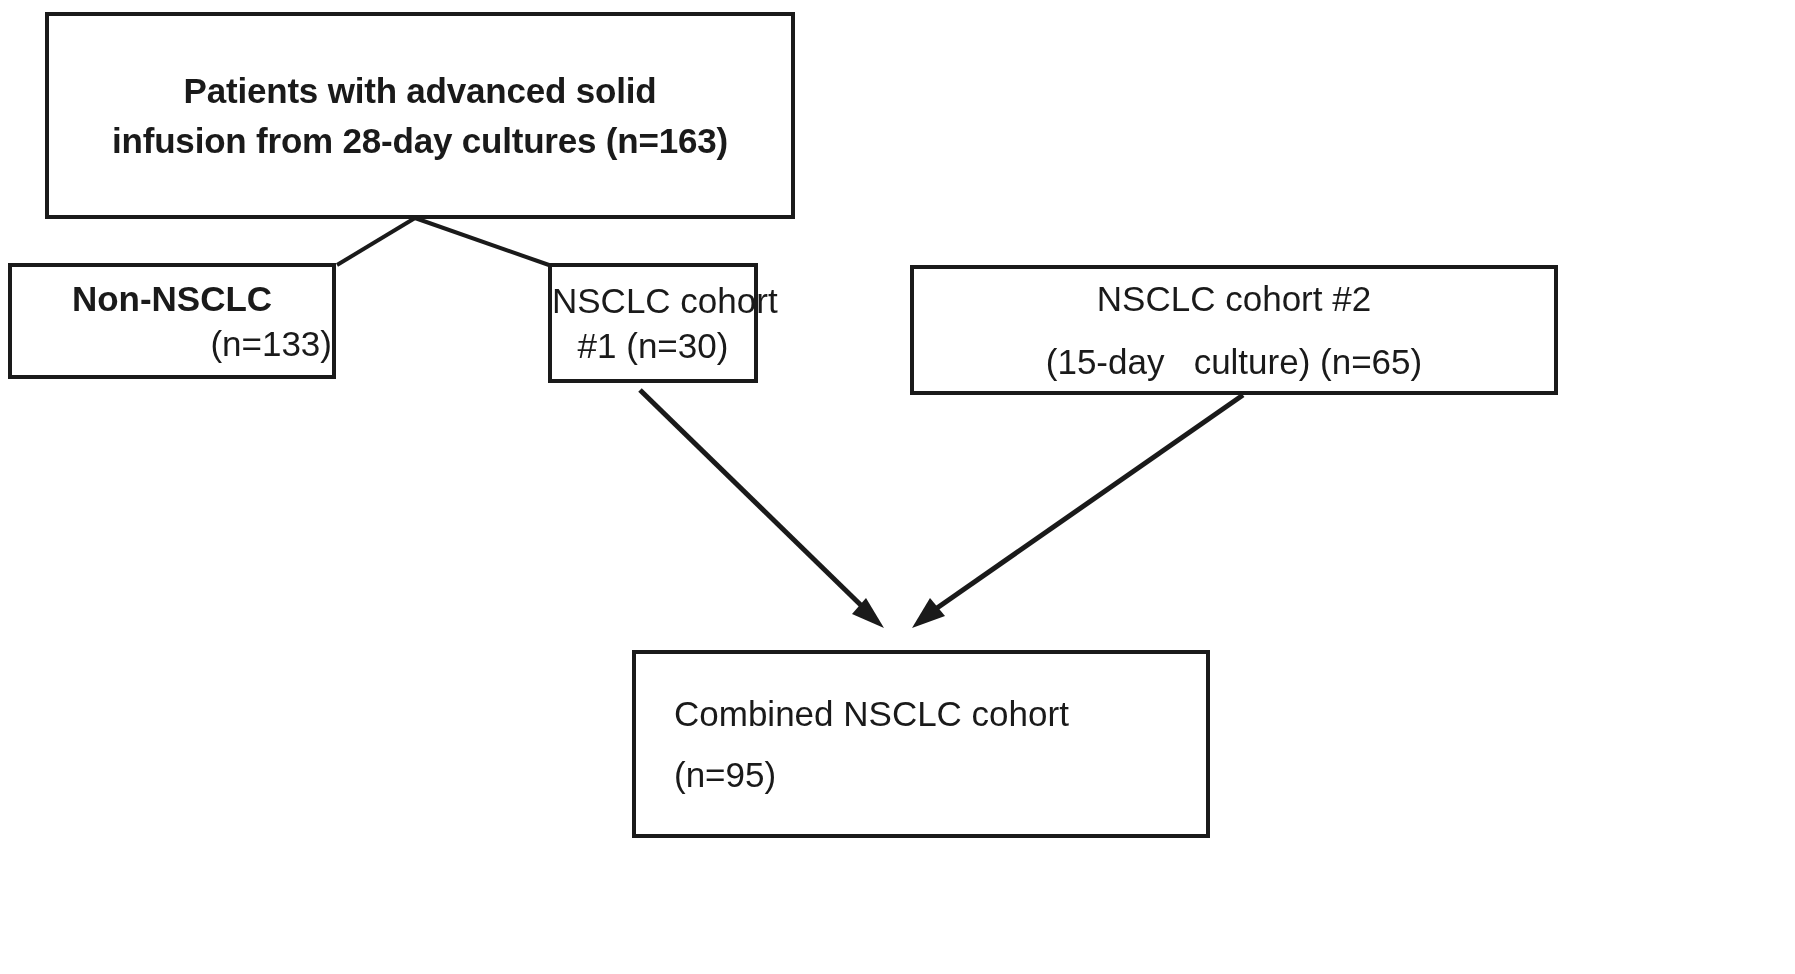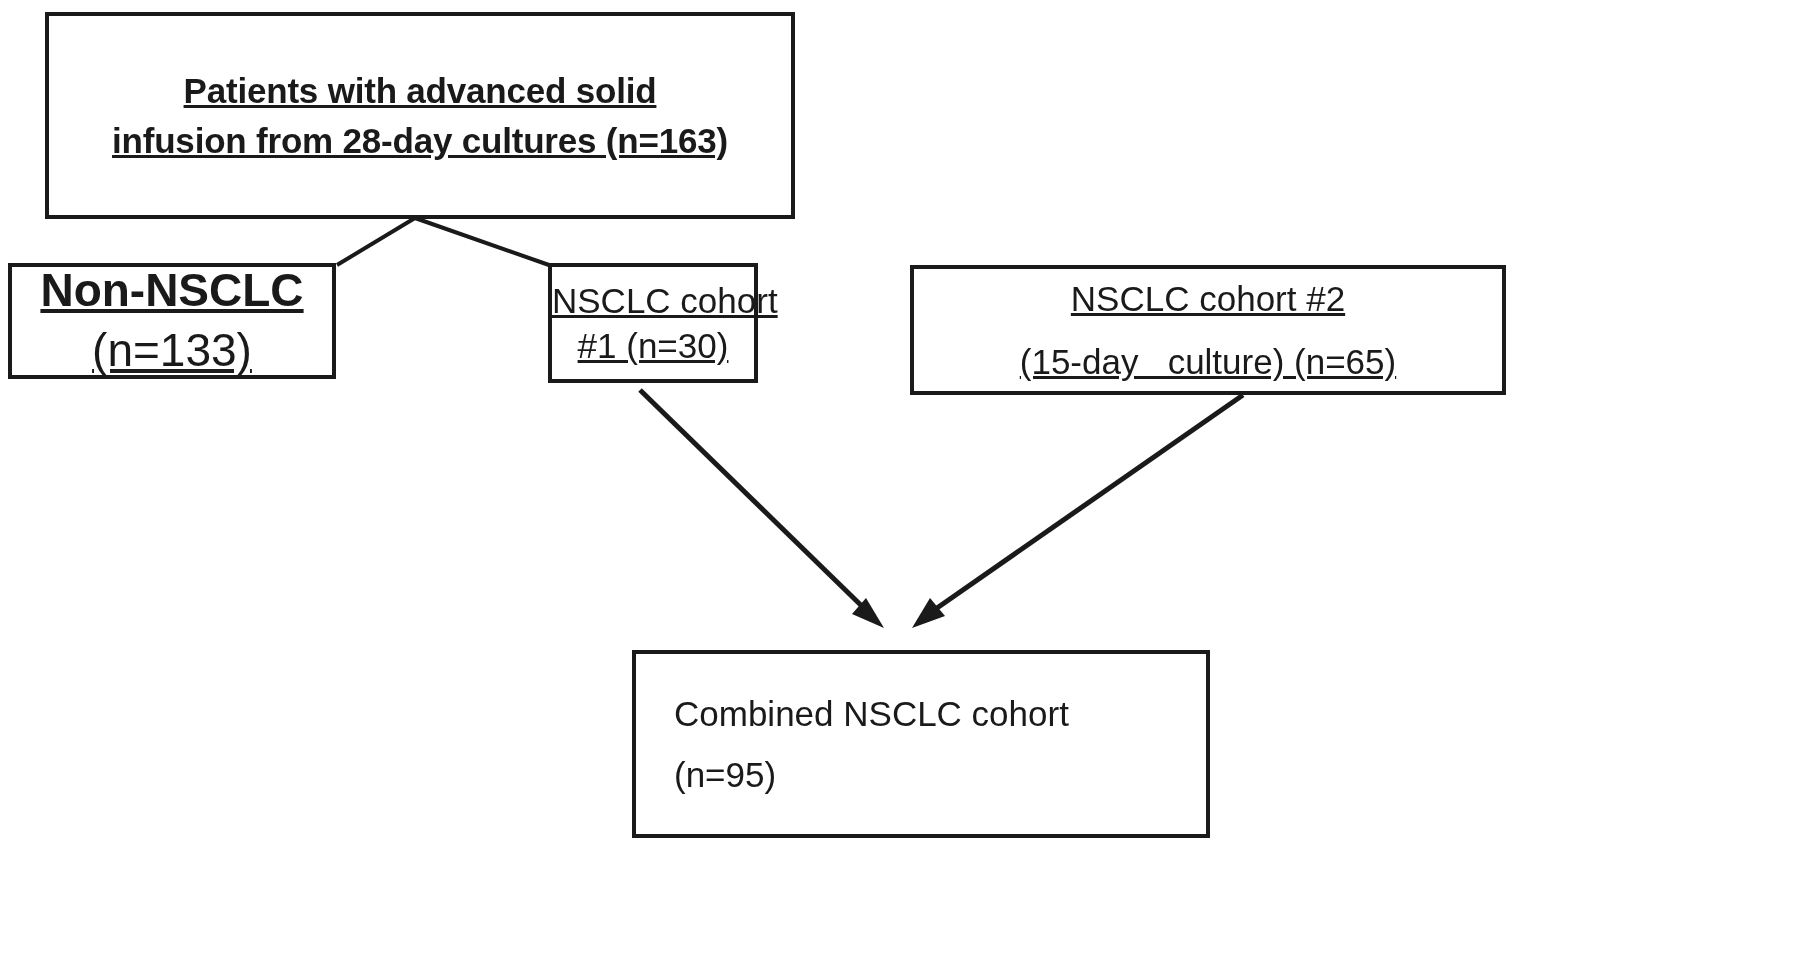--- a/index.html
+++ b/index.html
@@ -32,47 +32,47 @@
     display: flex;
     flex-direction: column;
     justify-content: center;
   }
   .node .line {
     display: block;
     width: 100%;
     line-height: 1.30;
     white-space: pre;
   }
-  .center .line { text-align: center; text-decoration: underline; }
+  .center .line { text-align: center; }
   .leftal .line { text-align: left; padding-left: 26px; }
 
   
   #node-root {
     left: 45px; top: 12px; width: 750px; height: 207px;
     font-size: 35px; font-weight: bold; letter-spacing: -0.2px;
   }
   #node-root .line { line-height: 1.42; }
 
   
   #node-non-nsclc {
     left: 8px; top: 263px; width: 328px; height: 116px;
-    font-size: 46px;
+    font-size: 35px;
   }
   #node-non-nsclc .l1 { font-weight: bold; }
-  #node-non-nsclc .l2 { font-weight: normal; }
+  #node-non-nsclc .l2 { font-weight: normal; text-align: right; }
 
   
   #node-cohort1 {
     left: 548px; top: 263px; width: 210px; height: 120px;
     font-size: 35px; font-weight: normal;
   }
 
   
   #node-cohort2 {
-    left: 910px; top: 265px; width: 596px; height: 130px;
+    left: 910px; top: 265px; width: 648px; height: 130px;
     font-size: 35px; font-weight: normal; gap: 18px;
   }
 
   
   #node-combined {
     left: 632px; top: 650px; width: 578px; height: 188px;
     font-size: 35px; font-weight: normal;
   }
   #node-combined .line { line-height: 1.75; padding-left: 38px; }
 </style>

